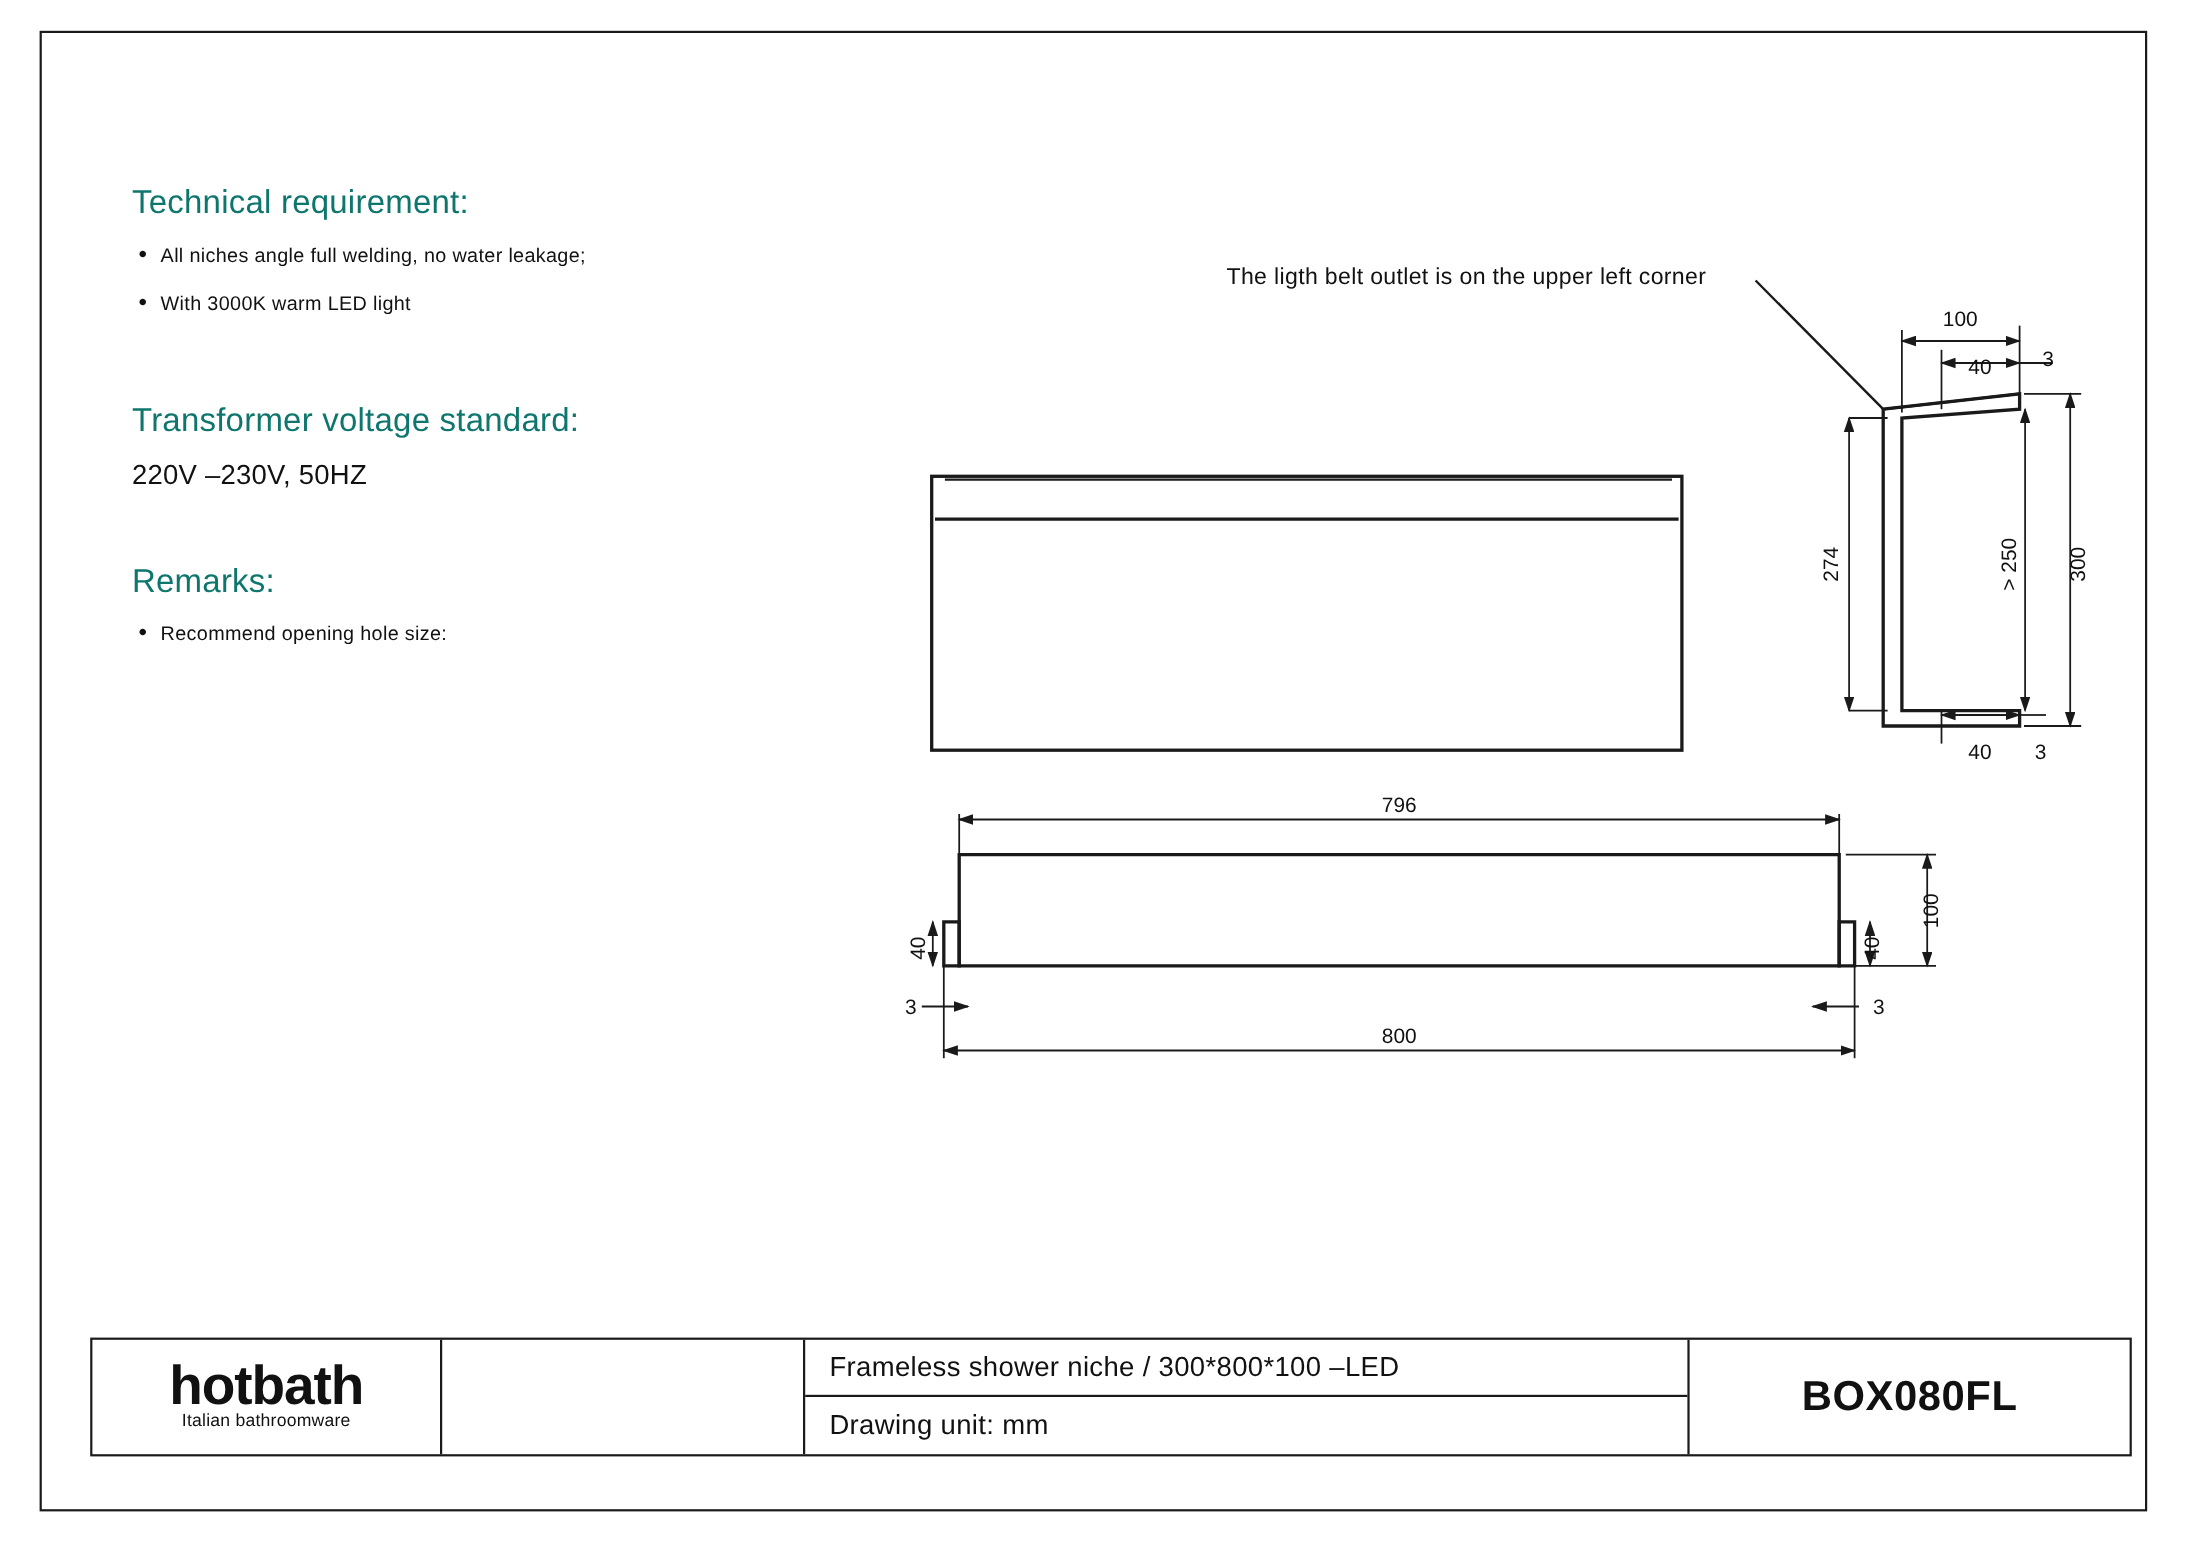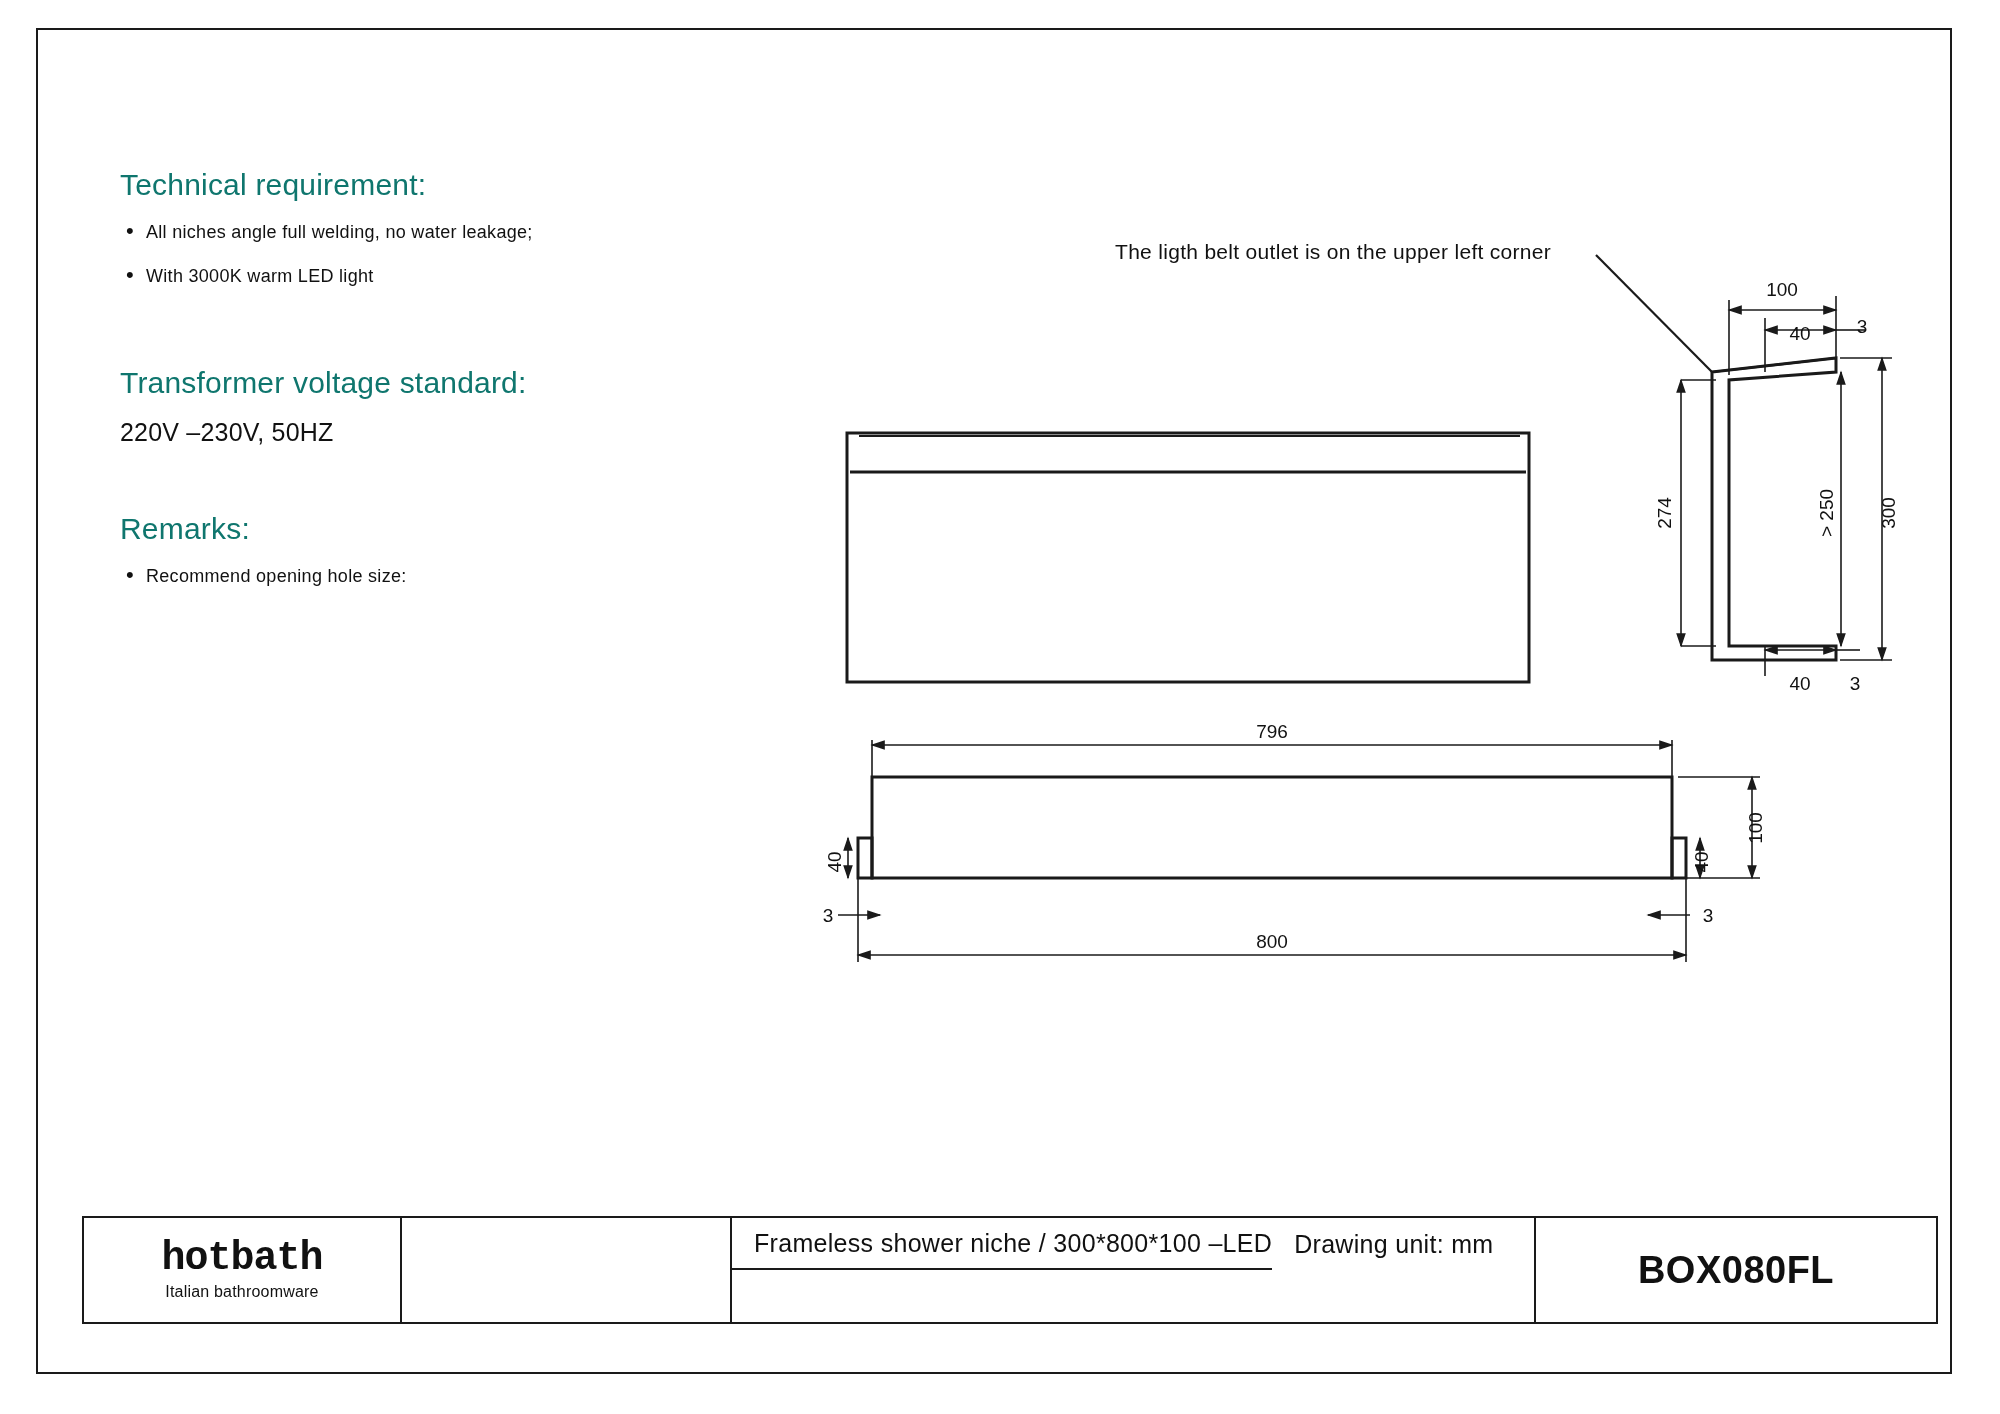--- a/index.html
+++ b/index.html
@@ -112,38 +112,37 @@
     align-items: center;
   }
   #tb-logo {
     width: 318px;
     border-right: 2px solid #1a1a1a;
     flex-direction: column;
     justify-content: center;
     align-items: center;
   }
   .logo-main {
-    font-size: 40px;
+    font-size: 50px;
     font-weight: bold;
     letter-spacing: -1px;
     line-height: 44px;
-    font-family: Liberation Mono, monospace;
   }
   .logo-sub {
     font-size: 16px;
     letter-spacing: 0.2px;
     line-height: 22px;
   }
   #tb-blank {
     width: 330px;
     border-right: 2px solid #1a1a1a;
   }
   #tb-desc {
     flex: 1 1 auto;
-    flex-direction: row;
+    flex-direction: column;
     border-right: 2px solid #1a1a1a;
     padding: 0;
     align-items: stretch;
   }
   .tb-desc-row {
     height: 50%;
     display: flex;
     align-items: center;
     padding-left: 22px;
     font-size: 25px;

